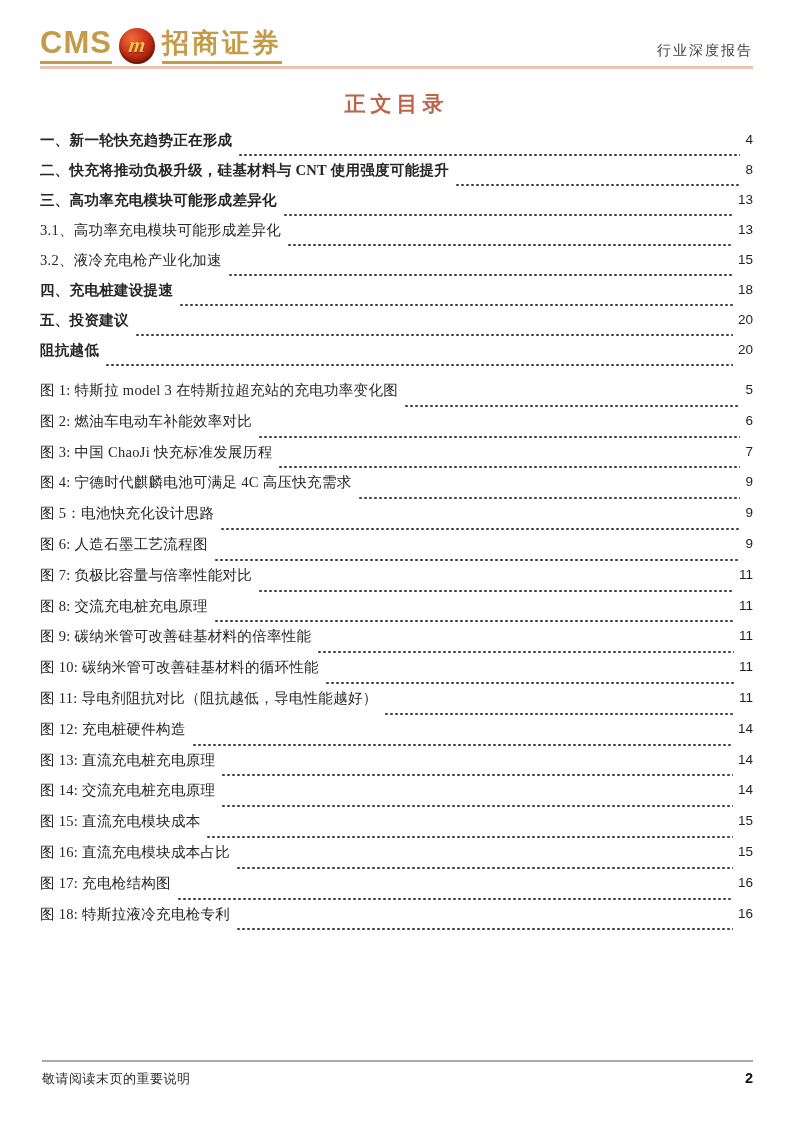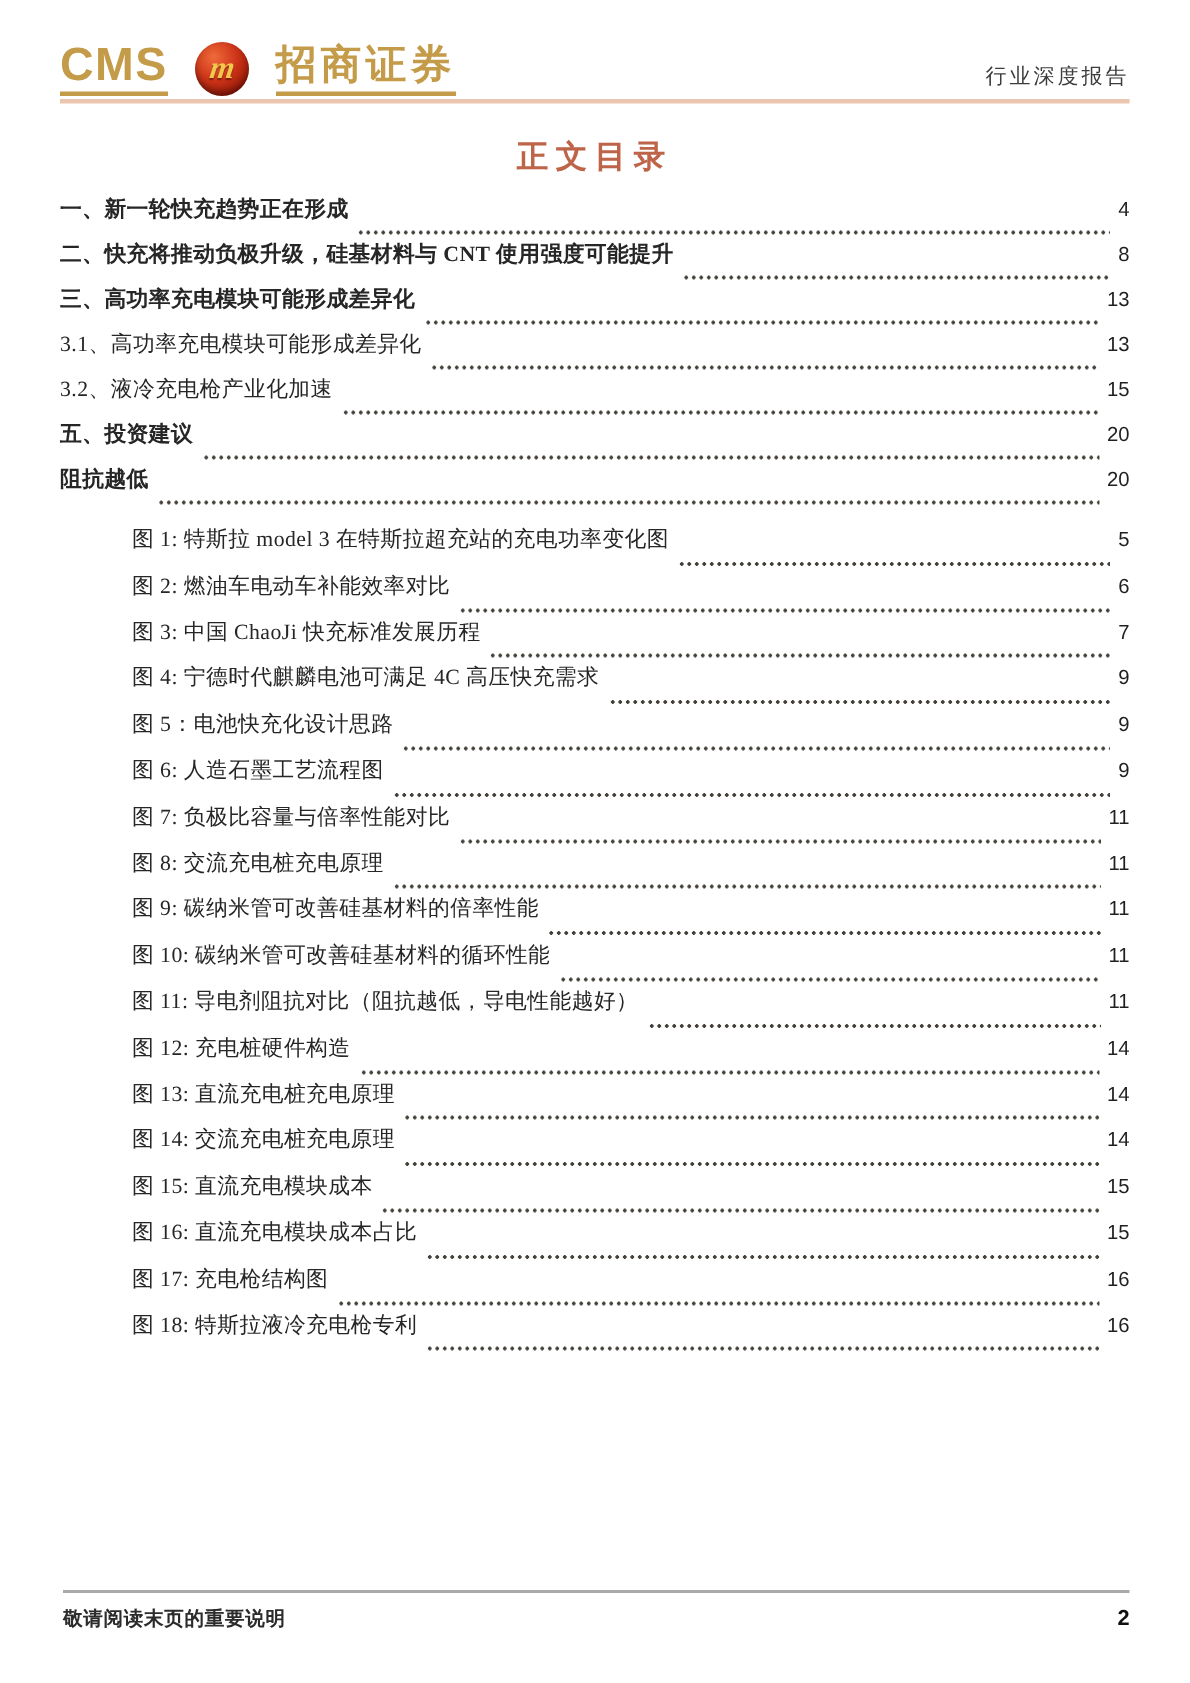--- a/index.html
+++ b/index.html
@@ -11,21 +11,21 @@
     position: relative;
     overflow: hidden;
   }
   .page { position: relative; width: 793px; height: 1122px; padding: 0 40px; }
 
   
   .header {
     display: flex; align-items: flex-end; justify-content: space-between;
     padding-top: 24px; height: 64px;
   }
-  .logo { display: flex; align-items: center; gap: 18px; margin-top: 33px; }
+  .logo { display: flex; align-items: center; gap: 7px; margin-top: 33px; }
   .logo-cms {
     font-family: "Liberation Sans", sans-serif;
     font-size: 31px; font-weight: 700; letter-spacing: 1px;
     color: var(--brand-gold, #C49B48);
     border-bottom: 3px solid var(--brand-gold, #C49B48);
     line-height: 1.05; padding-bottom: 1px;
   }
   .logo-badge {
     width: 36px; height: 36px; border-radius: 50%;
     background: radial-gradient(circle at 35% 28%, #ef6a3a 0%, #cc3317 45%, #8e1507 85%, #6e0f04 100%);
@@ -52,21 +52,21 @@
   h1.sec-title {
     text-align: center;
     font-size: 21px; font-weight: 700; letter-spacing: 5px;
     color: var(--heading-accent, #BE6448);
     margin-top: 20px; line-height: 30px; height: 30px;
   }
   h1.sec-title.figures { margin-top: 44px; }
 
   
   .toc-list { margin-top: 12px; }
-  .fig-list { margin-top: 10px; margin-left: 48px; }
+  .fig-list { margin-top: 10px; }
   .toc-row { display: flex; align-items: flex-start; height: 30px; cursor: pointer; }
   .fig-list .toc-row { height: 30.8px; }
   .toc-label {
     font-size: 14.5px; line-height: 19px; white-space: nowrap;
     color: var(--text, #262626); letter-spacing: .3px;
   }
   .toc-row.l1 .toc-label { font-weight: 600; }
   .leader {
     flex: 1; height: 4px; align-self: flex-end;
     margin: 0 5px 4px 6px;
@@ -76,21 +76,21 @@
   }
   .toc-page {
     font-family: "Liberation Sans", sans-serif;
     font-size: 13.5px; line-height: 18px; color: #1f1f1f;
   }
 
   
   .footer { position: absolute; left: 42px; right: 40px; top: 1060px; }
   .footer-rule { height: 2px; background: var(--footer-rule, #A9A9A9); }
   .footer-row { display: flex; justify-content: space-between; align-items: baseline; padding-top: 8px; }
-  .footer-note { font-size: 13px; color: #2b2b2b; letter-spacing: .5px; font-weight: bold; }
+  .footer-note { font-size: 13px; color: #2b2b2b; letter-spacing: .5px; }
   .page-num { font-family: "Liberation Sans", sans-serif; font-size: 14.5px; font-weight: 700; color: #111; }
 </style>
 </head>
 <body style="--brand-gold: #C49B48; --badge-red: #B52A12; --heading-accent: #BE6448; --header-rule: #EAC5B0; --footer-rule: #A9A9A9; --text: #262626; --dot: #44403a;">
 
 <div class="page">
 
   <div class="header">
     <div class="logo">
       <span class="logo-cms">CMS</span>
@@ -124,20 +124,25 @@
         <span class="toc-label">3.1、高功率充电模块可能形成差异化</span>
         <span class="leader"></span>
         <span class="toc-page">13</span>
       </div>
       <div class="toc-row l2">
         <span class="toc-label">3.2、液冷充电枪产业化加速</span>
         <span class="leader"></span>
         <span class="toc-page">15</span>
       </div>
       <div class="toc-row l1">
+        <span class="toc-label">四、充电桩建设提速</span>
+        <span class="leader"></span>
+        <span class="toc-page">18</span>
+      </div>
+      <div class="toc-row l1">
         <span class="toc-label">五、投资建议</span>
         <span class="leader"></span>
         <span class="toc-page">20</span>
       </div>
       <div class="toc-row l1">
         <span class="toc-label">阻抗越低</span>
         <span class="leader"></span>
         <span class="toc-page">20</span>
       </div>
     </div>

